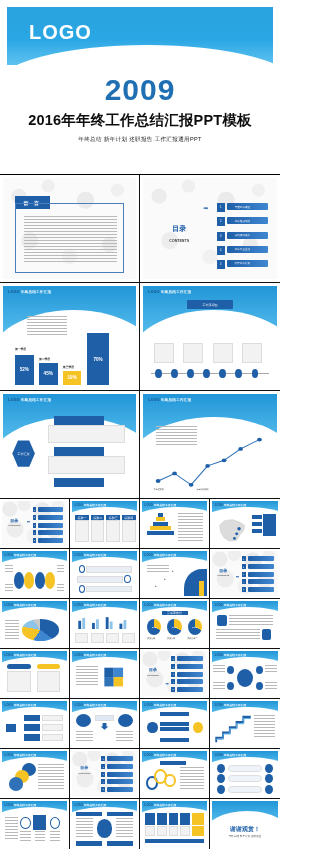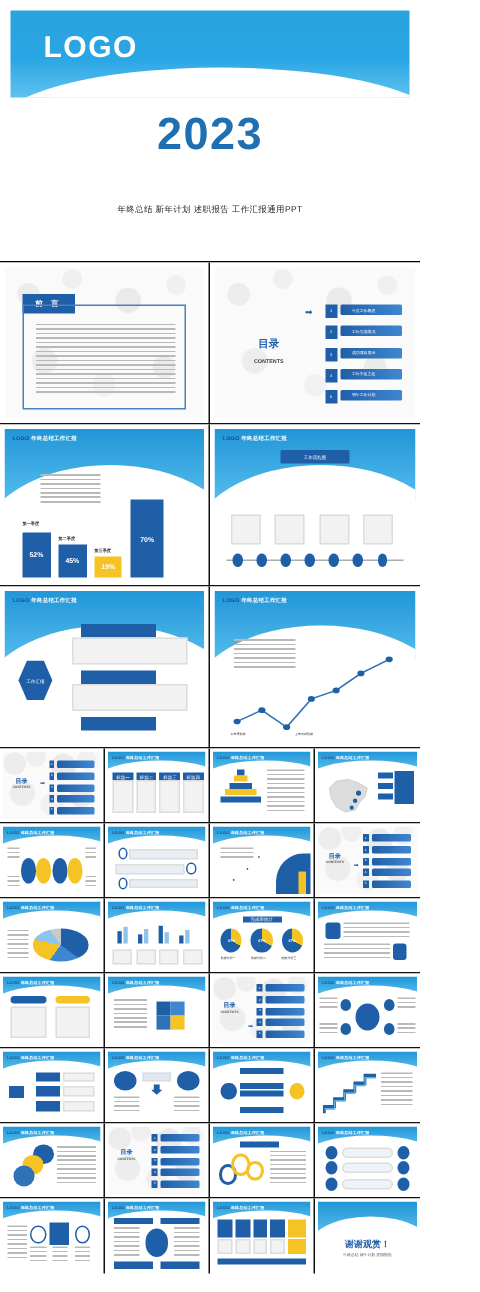--- a/index.html
+++ b/index.html
@@ -82,21 +82,22 @@
 <body>
 
 <div class="page">
 
   <div class="hero">
     <div class="hero-band">
       <div class="logo">LOGO</div>
       <div class="hero-wave2"></div>
       <div class="hero-wave"></div>
     </div>
-    <div class="hero-year">2023</div>
+    <div class="hero-year">2009</div>
+    <div class="hero-title">2016年年终工作总结汇报PPT模板</div>
     <div class="hero-sub">年终总结 新年计划 述职报告 工作汇报通用PPT</div>
   </div>
 
   <div class="grid2">
 
     <div class="cell">
       <div class="slide">
         <div class="tri-bg"></div>
         <div class="pref-title">前 言</div>
         <div class="pref-box"></div>

